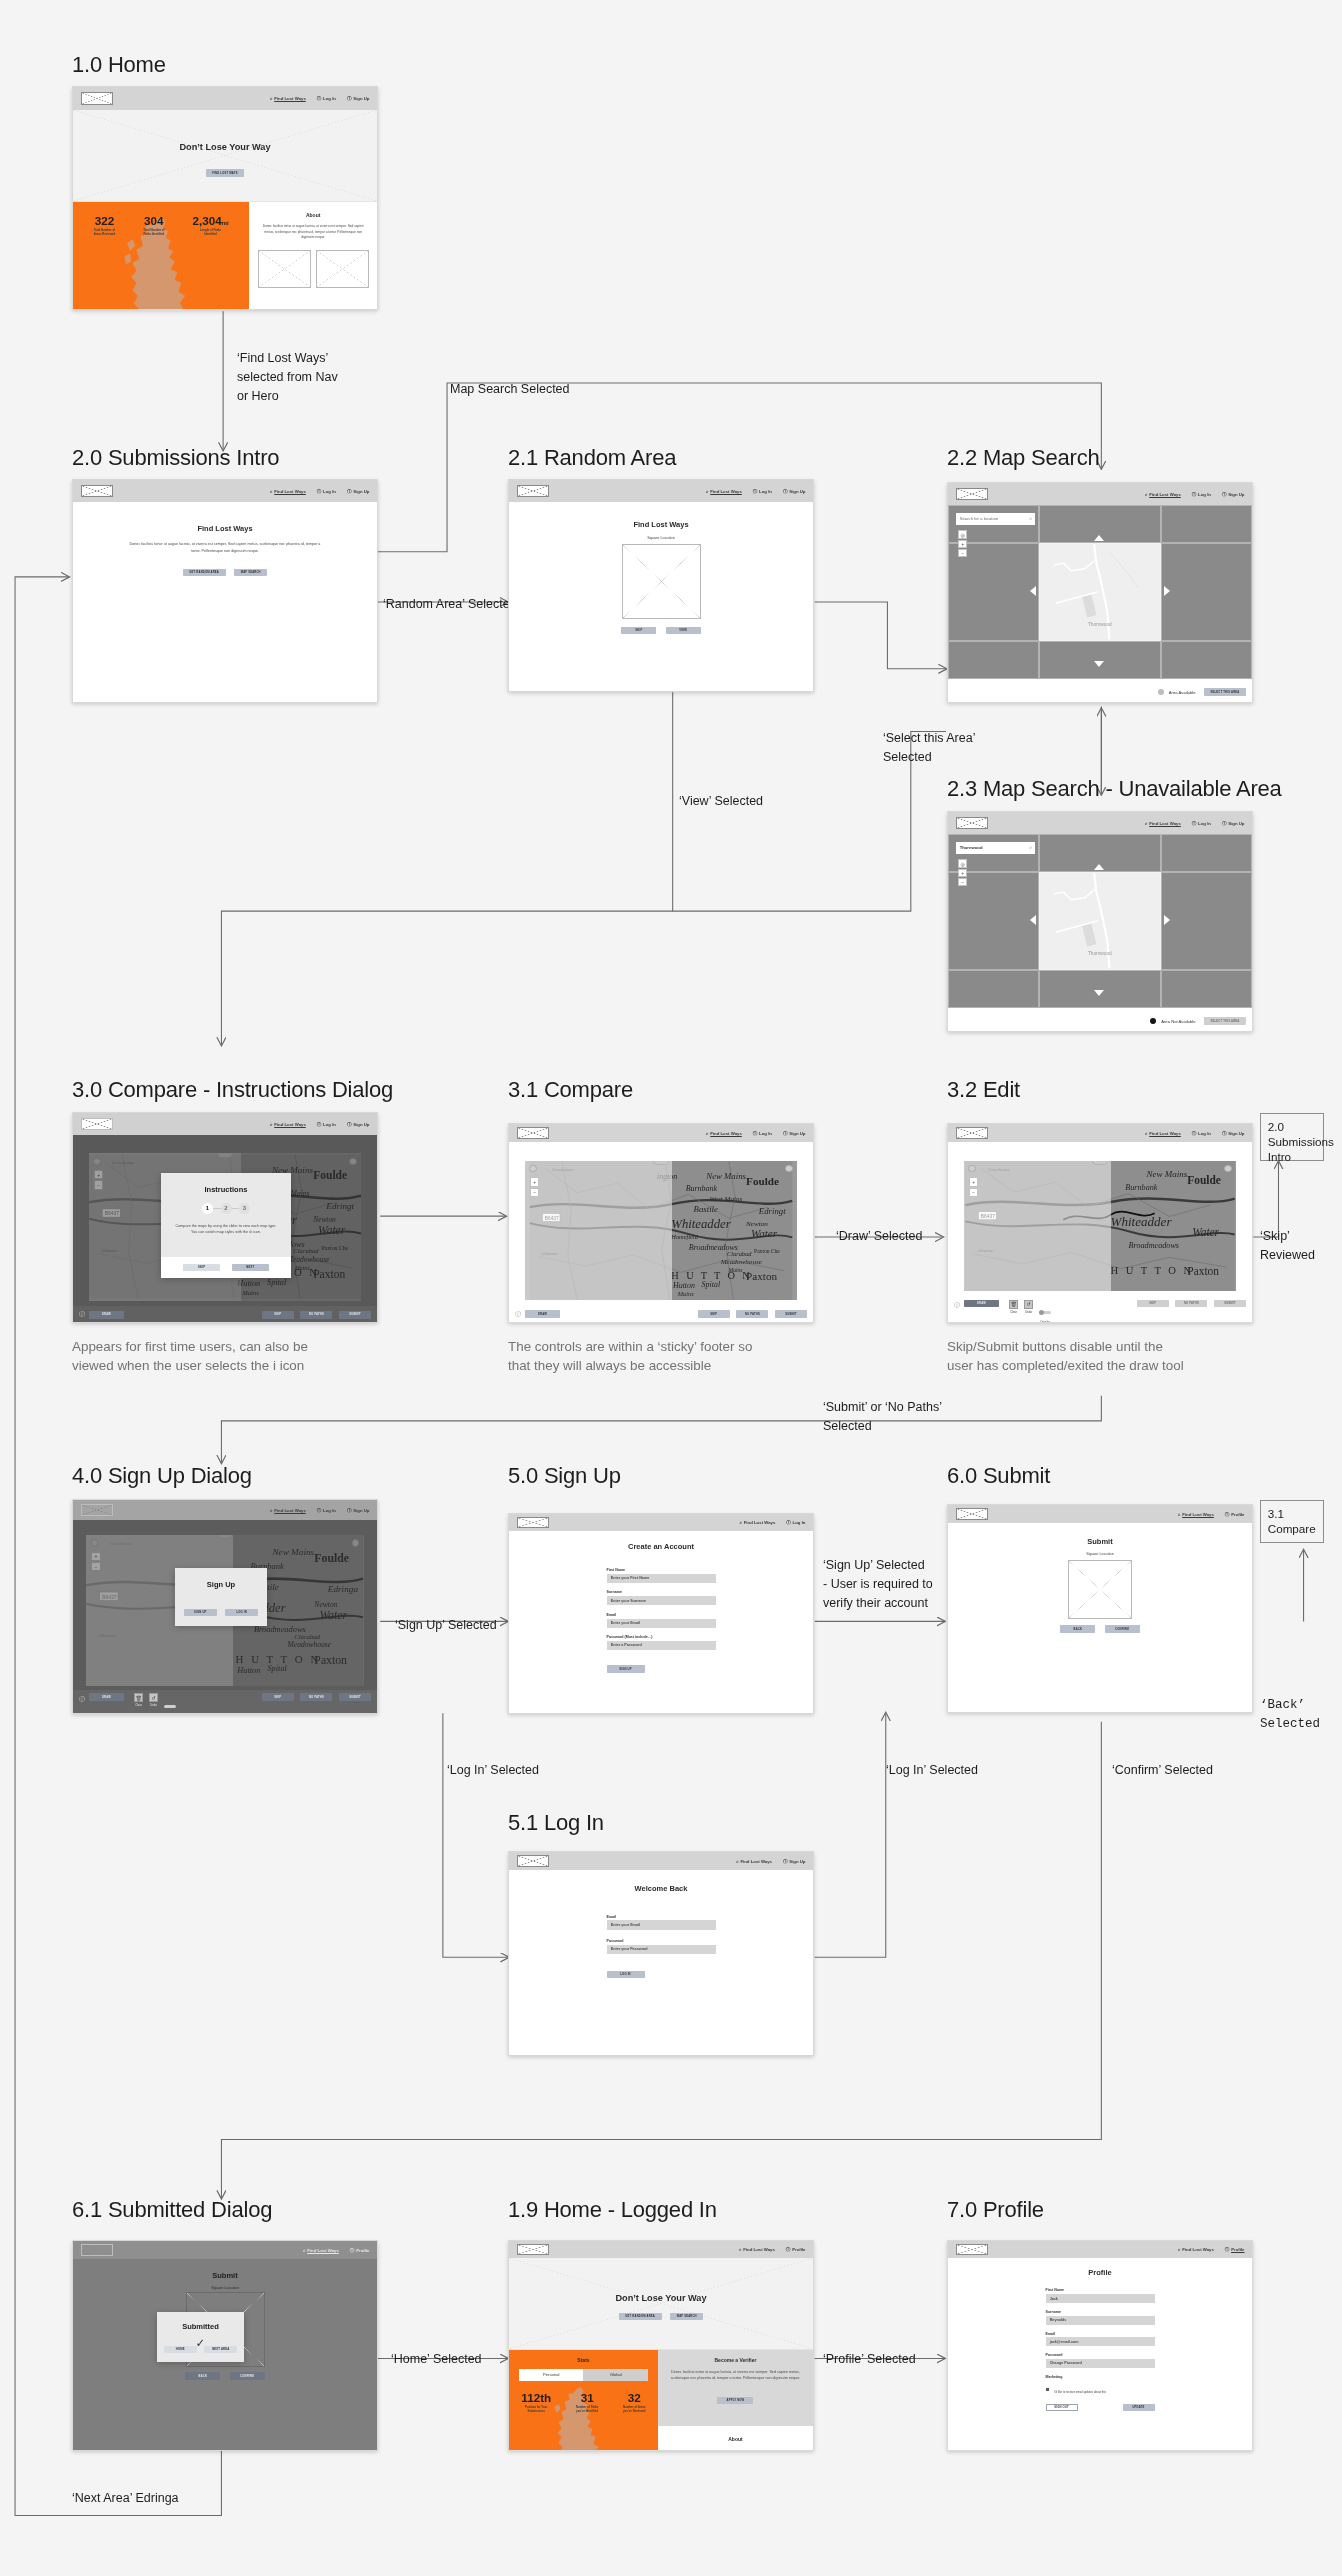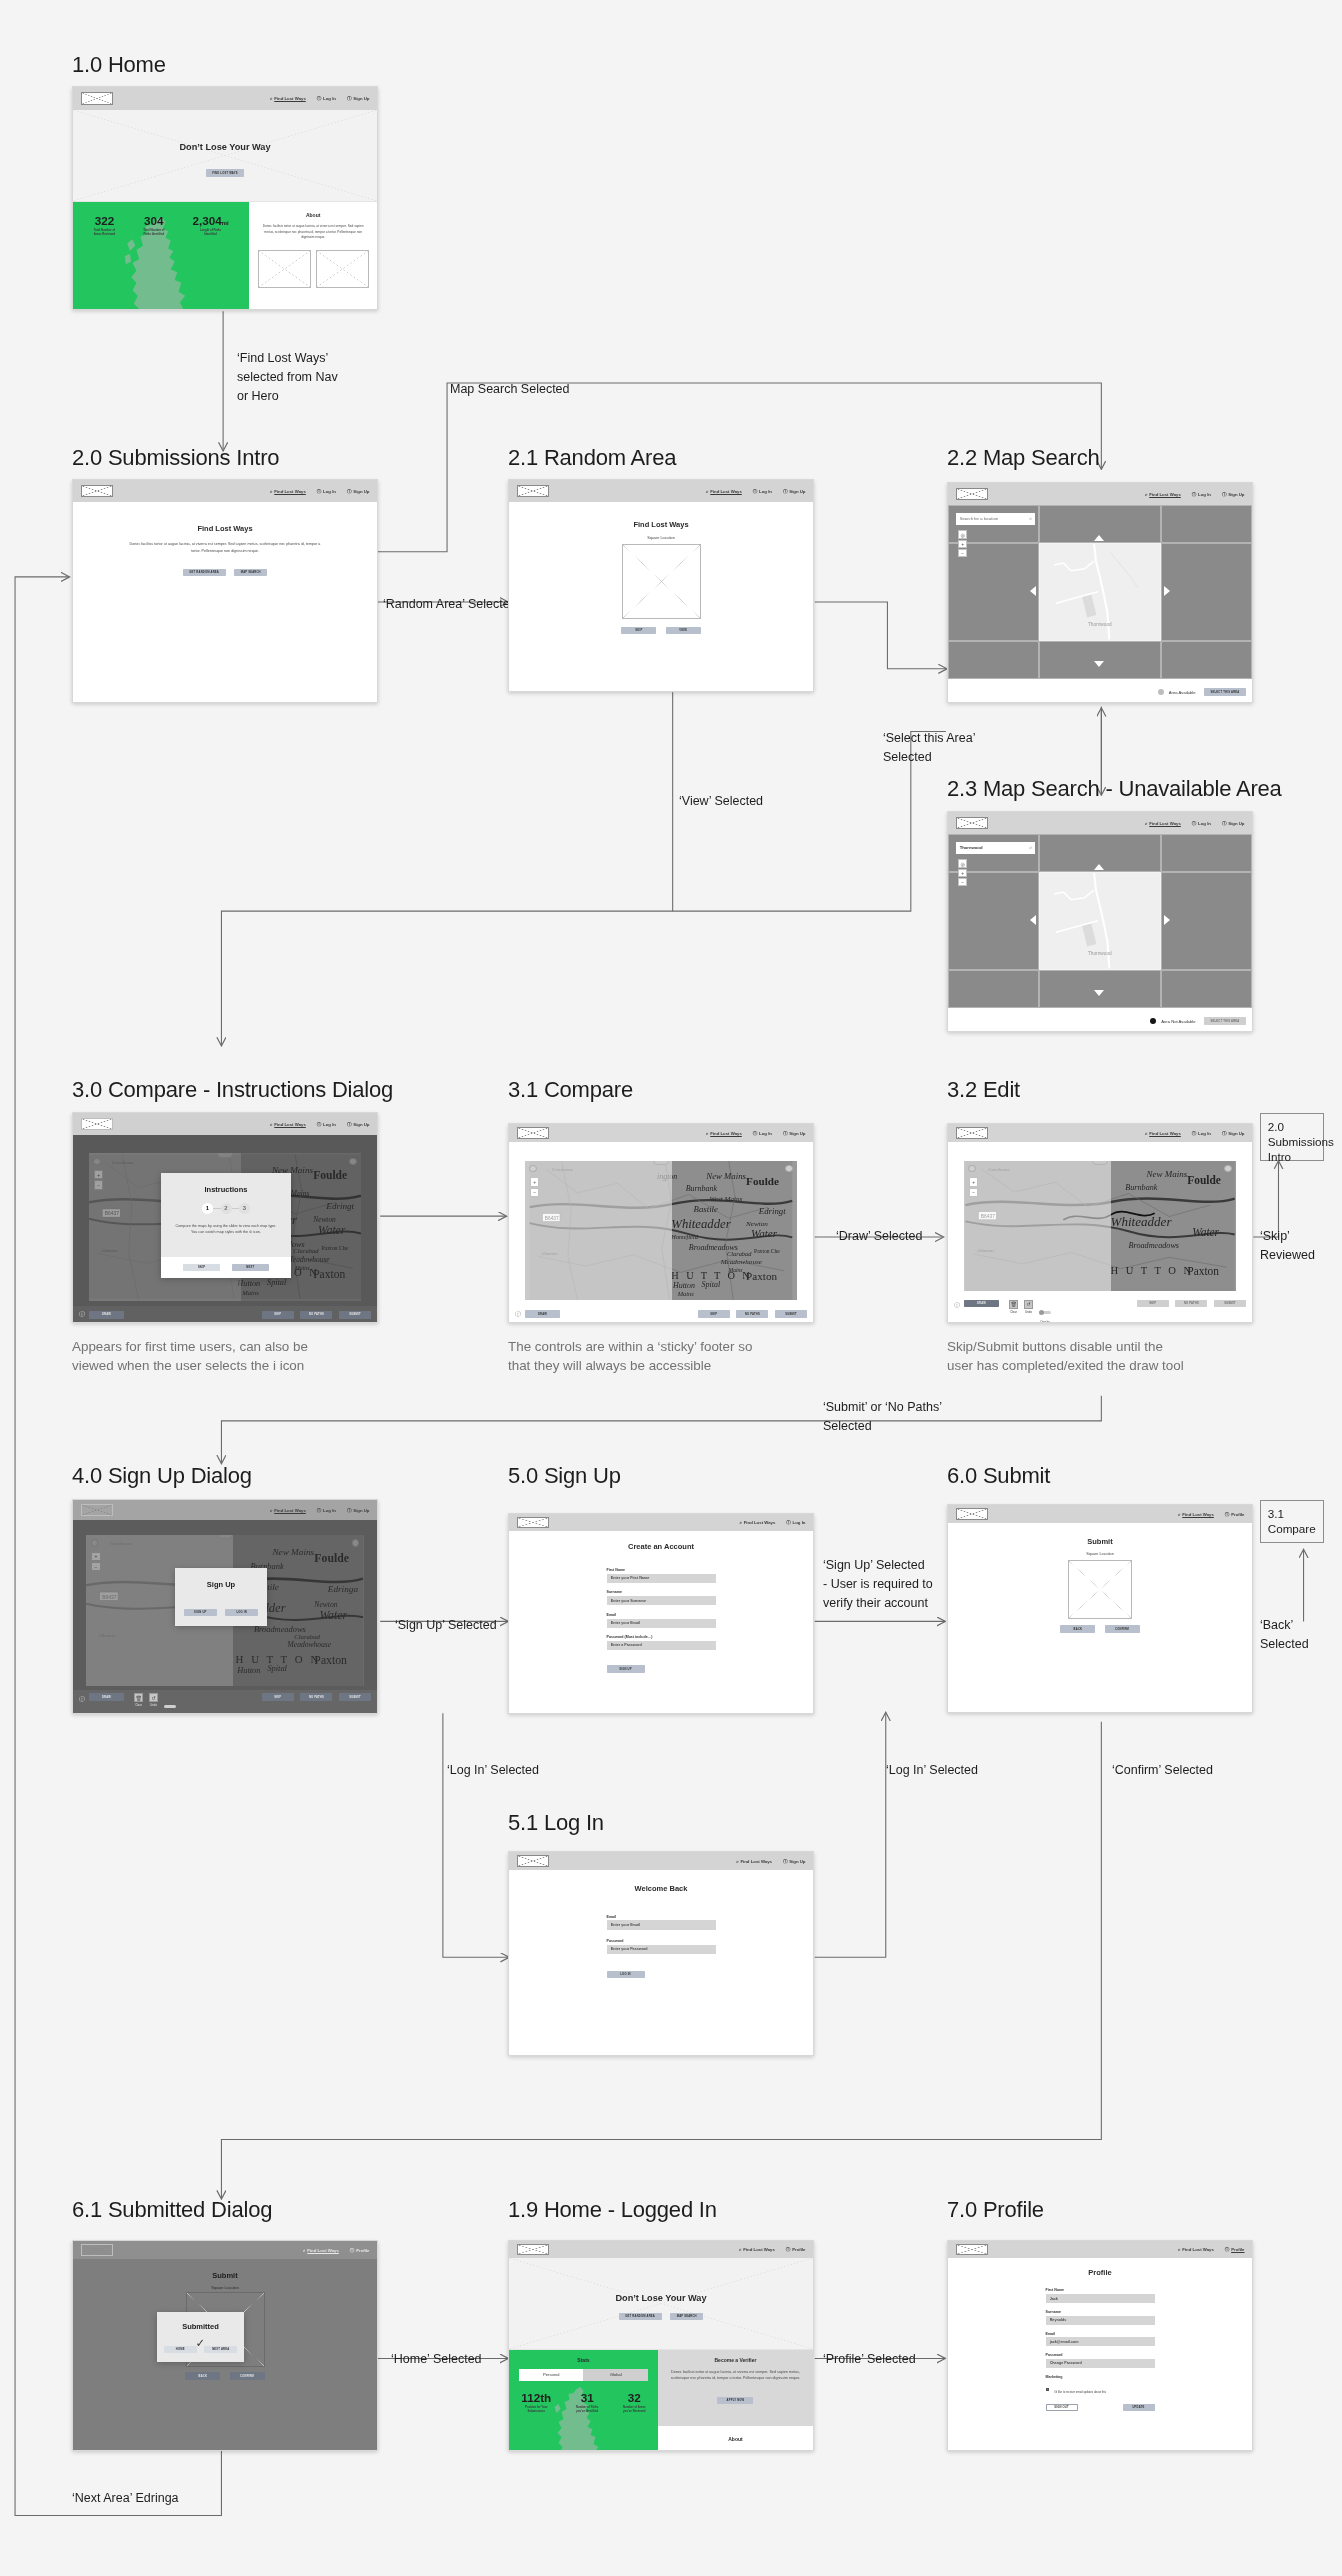--- a/index.html
+++ b/index.html
@@ -141,21 +141,21 @@
   .boxcross:after  { background:linear-gradient(to bottom left,  transparent calc(50% - 0.3px), #c9c9c9 50%, transparent calc(50% + 0.3px)); }
 
   .field-label { font-size:3.6px; font-weight:700; color:#333; margin-bottom:1.7px; }
   .field-input {
     background:#d5d5d5; height:9.2px; display:flex; align-items:center;
     padding:0 4.2px; font-size:3.7px; font-weight:700; color:#4d4d4d;
   }
 
   
   .stats-band { display:flex; }
-  .stats-left { background:#22c55e; position:relative; overflow:hidden; }
+  .stats-left { background:#f97316; position:relative; overflow:hidden; }
   .stat-num { font-size:11.7px; font-weight:700; color:#1f1f1f; line-height:1; }
   .stat-cap { font-size:2.8px; font-weight:700; color:#3c3c3c; line-height:1.35; text-align:center; margin-top:2.5px;}
   .uk-map { position:absolute; opacity:.55; }
 
   
   .mapgrid { position:absolute; inset:0; background:#8a8a8a; }
   .mapgrid .tile { position:absolute; border:0.4px solid rgba(255,255,255,.35); }
   .mapgrid .center-tile { background:#efefef; }
   .map-search-box {
     position:absolute; background:#fff; display:flex; align-items:center;
@@ -976,21 +976,21 @@
     <div class="small-label" style="margin-top:6.7px;">Square Location</div>
     <div class="boxcross" style="width:64px;height:59px;margin:3.3px auto 0;"></div>
     <div style="display:flex;gap:9.2px;justify-content:center;margin-top:6.7px;">
       <span class="btn" style="width:35px;">BACK</span>
       <span class="btn" style="width:35px;">CONFIRM</span>
     </div>
   </div>
 </div>
 
 <div class="ref-box" style="left:1260px;top:1500px;width:64px;height:43px;">3.1 Compare</div>
-<div class="caption" style="left:1260px;top:1616px;">‘Back’ Selected</div>
+<div class="caption" style="left:1260px;top:1696px;font-family:Liberation Mono, monospace;">‘Back’ Selected</div>
 <div class="caption" style="left:1112px;top:1761px;">‘Confirm’ Selected</div>
 
 <div class="sec-title" style="left:508px;top:1810px;">5.1 Log In</div>
 <div class="wf" style="left:508px;top:1851px;width:306px;height:205px;">
   <div class="wf-nav" style="height:18.4px;">
     <div class="logo-x"></div>
     <div class="nav-links">
       <div class="nav-link">
             <span class="g">⌕</span>
             <span class="t">Find Lost Ways</span>

